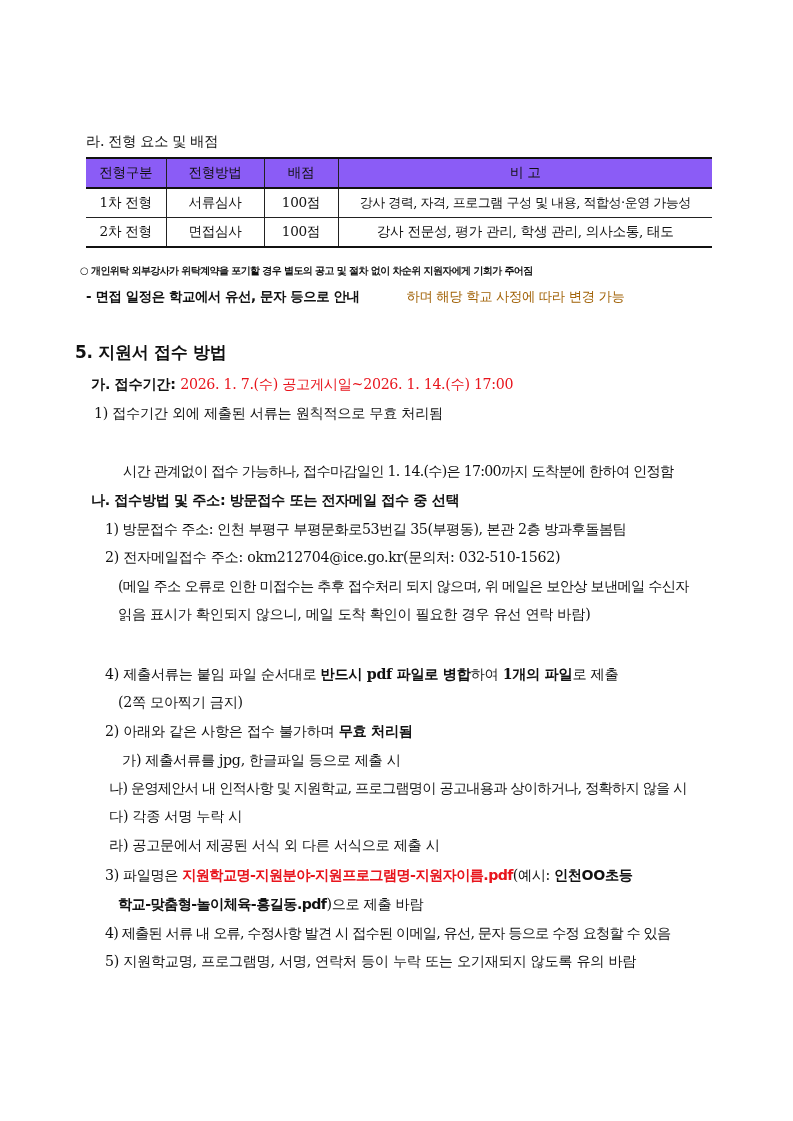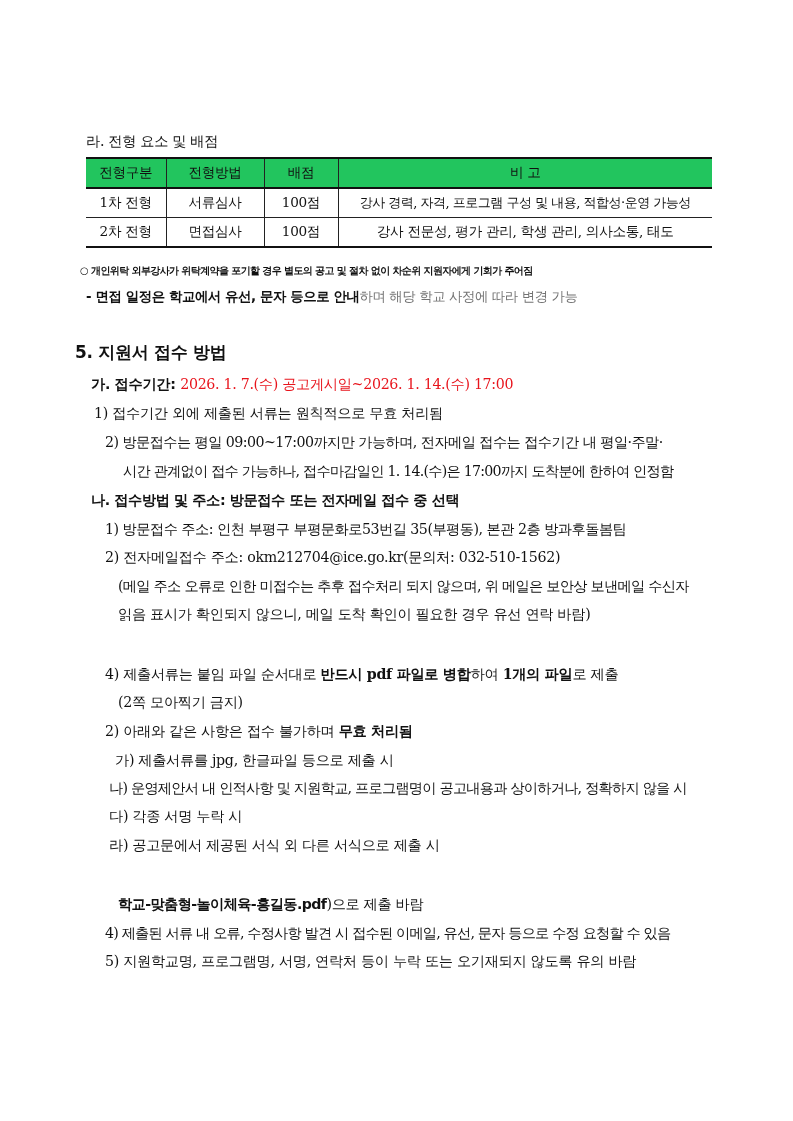--- a/index.html
+++ b/index.html
@@ -24,21 +24,21 @@
       position: absolute;
       white-space: nowrap;
       font-size: 14.2px;
       line-height: 18px;
       letter-spacing: -0.3px;
     }
     .sans { font-family: "DejaVu Sans", "Liberation Sans", sans-serif; }
     .bold { font-weight: bold; }
     .red { color: #e8141c; }
     .blue { color: #2a2ad0; }
-    .gray { color: #737373; }
+    .gray { color: #a16207; margin-left: 47px; }
 
     
     .score-table {
       position: absolute;
       left: 86px;
       top: 157px;
       width: 626px;
       border-collapse: collapse;
       font-size: 13.6px;
       letter-spacing: -0.3px;
@@ -48,21 +48,21 @@
       padding: 0;
       text-align: center;
       vertical-align: middle;
       font-weight: normal;
       border-left: 1px solid #222;
       border-right: 1px solid #222;
       white-space: nowrap;
     }
     .score-table th:first-child, .score-table td:first-child { border-left: none; }
     .score-table th:last-child, .score-table td:last-child { border-right: none; }
-    .score-table thead tr { background: #22c55e; }
+    .score-table thead tr { background: #8b5cf6; }
     .score-table thead th {
       border-top: 2px solid #111;
       border-bottom: 2px solid #111;
     }
     .score-table tbody tr td { border-bottom: 1px solid #222; }
     .score-table tbody tr:last-child td { border-bottom: 2px solid #111; }
     .col1 { width: 80px; }
     .col2 { width: 98px; }
     .col3 { width: 74px; }
 
@@ -115,43 +115,45 @@
     <span class="bold">- 면접 일정은 학교에서 유선, 문자 등으로 안내</span><span class="gray">하며 해당 학교 사정에 따라 변경 가능</span>
   </div>
 
   <div class="line section-title" style="left:75px; top:343px;">5. 지원서 접수 방법</div>
 
   <div class="line" style="left:91px; top:375px;">
     <span class="sans bold">가. 접수기간: </span><span class="red">2026. 1. 7.(수) 공고게시일~2026. 1. 14.(수) 17:00</span>
   </div>
 
   <div class="line" style="left:94px; top:404px;">1) 접수기간 외에 제출된 서류는 원칙적으로 무효 처리됨</div>
-  <div class="line" style="left:105px; top:433px; letter-spacing:-0.55px;">2) 방문접수는 평일 09:00~17:00까지만 가능하며, 전자메일 접수는 접수기간 내 평일·주말·</div>
   <div class="line" style="left:123px; top:462px; letter-spacing:-0.75px;">시간 관계없이 접수 가능하나, 접수마감일인 1. 14.(수)은 17:00까지 도착분에 한하여 인정함</div>
 
   <div class="line sans bold" style="left:91px; top:491px; letter-spacing:-0.4px;">나. 접수방법 및 주소: 방문접수 또는 전자메일 접수 중 선택</div>
   <div class="line" style="left:105px; top:520px; letter-spacing:-0.5px;">1) 방문접수 주소: 인천 부평구 부평문화로53번길 35(부평동), 본관 2층 방과후돌봄팀</div>
   <div class="line" style="left:105px; top:548px;">2) 전자메일접수 주소: okm212704@ice.go.kr(문의처: 032-510-1562)</div>
   <div class="line" style="left:118px; top:577px; letter-spacing:-0.7px;">(메일 주소 오류로 인한 미접수는 추후 접수처리 되지 않으며, 위 메일은 보안상 보낸메일 수신자</div>
   <div class="line" style="left:118px; top:605px;">읽음 표시가 확인되지 않으니, 메일 도착 확인이 필요한 경우 유선 연락 바람)</div>
 
 
   <div class="line" style="left:105px; top:665px; letter-spacing:-0.3px;">
     <span>4) 제출서류는 붙임 파일 순서대로 </span><span class="bold">반드시 pdf 파일로 병합</span><span>하여 </span><span class="bold">1개의 파일</span><span>로 제출</span>
   </div>
   <div class="line" style="left:118px; top:693px;">(2쪽 모아찍기 금지)</div>
 
   <div class="line" style="left:105px; top:722px;">
     <span>2) 아래와 같은 사항은 접수 불가하며 </span><span class="bold">무효 처리됨</span>
   </div>
-  <div class="line" style="left:115px; top:751px;">가) 제출서류를 jpg, 한글파일 등으로 제출 시</div>
+  <div class="line" style="left:122px; top:751px;">가) 제출서류를 jpg, 한글파일 등으로 제출 시</div>
   <div class="line" style="left:109px; top:779px; letter-spacing:-0.75px;">나) 운영제안서 내 인적사항 및 지원학교, 프로그램명이 공고내용과 상이하거나, 정확하지 않을 시</div>
   <div class="line" style="left:109px; top:807px;">다) 각종 서명 누락 시</div>
   <div class="line" style="left:109px; top:836px;">라) 공고문에서 제공된 서식 외 다른 서식으로 제출 시</div>
 
+  <div class="line" style="left:105px; top:866px; letter-spacing:-0.4px;">
+    <span>3) 파일명은 </span><span class="sans bold red" style="letter-spacing:-0.6px;">지원학교명-지원분야-지원프로그램명-지원자이름.pdf</span><span>(예시: </span><span class="sans bold">인천OO초등</span>
+  </div>
   <div class="line" style="left:118px; top:895px;">
     <span class="sans bold" style="letter-spacing:-0.6px;">학교-맞춤형-놀이체육-홍길동.pdf</span><span>)으로 제출 바람</span>
   </div>
 
   <div class="line" style="left:105px; top:924px; letter-spacing:-0.8px;">4) 제출된 서류 내 오류, 수정사항 발견 시 접수된 이메일, 유선, 문자 등으로 수정 요청할 수 있음</div>
   <div class="line" style="left:105px; top:952px; letter-spacing:-0.3px;">5) 지원학교명, 프로그램명, 서명, 연락처 등이 누락 또는 오기재되지 않도록 유의 바람</div>
 
 </div>
 
 </body></html>

